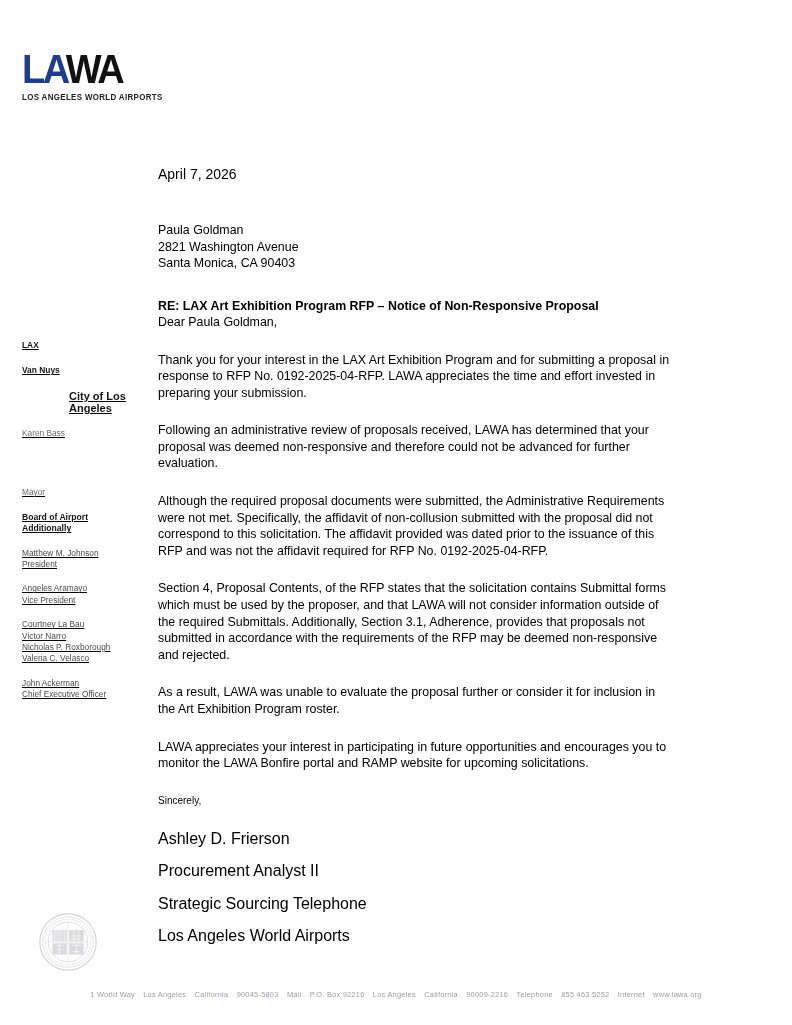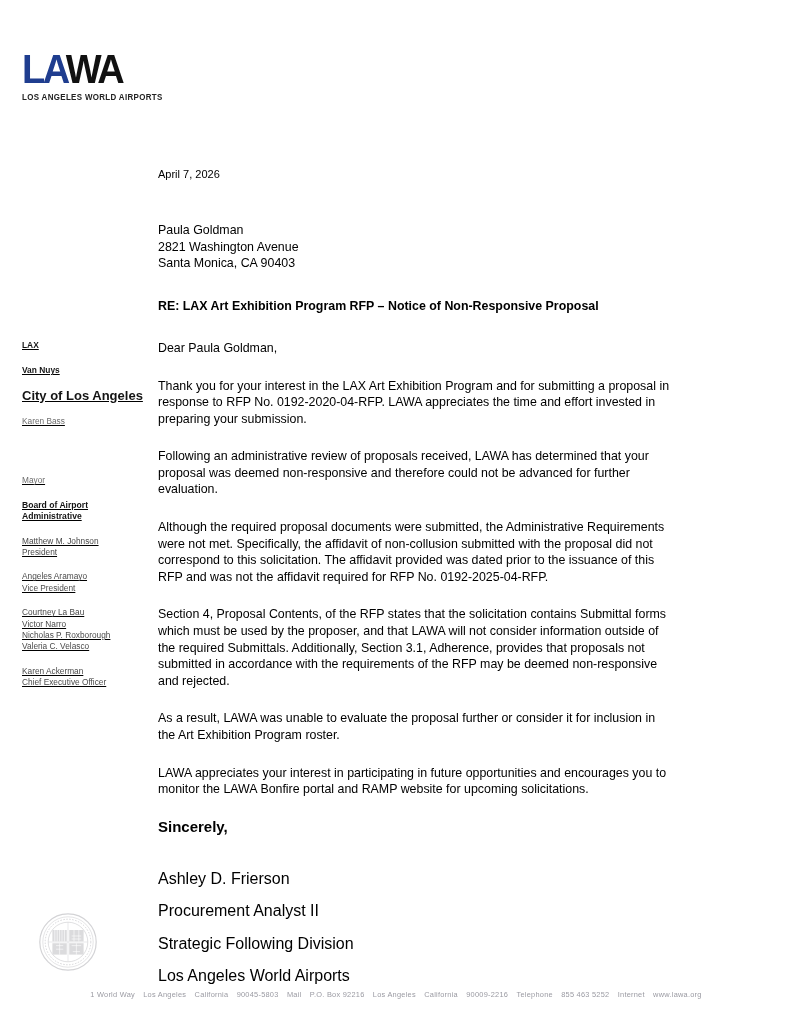--- a/index.html
+++ b/index.html
@@ -56,25 +56,26 @@
     text-decoration: underline;
   }
   .side-bold-sm {
     font-size: 8.4px;
     font-weight: bold;
     color: #141414;
     line-height: 11px;
     margin-bottom: 14px;
   }
   .side-bold-md {
-    font-size: 13px;
+    font-size: 11px;
     font-weight: bold;
     color: #141414;
     line-height: 12px;
     margin-bottom: 14px;
+    margin-left: 47px;
   }
   .side-group {
     margin-bottom: 13px;
   }
   .side-name {
     font-size: 8.3px;
     color: #6d6d6d;
     line-height: 11.4px;
   }
   .side-role {
@@ -96,50 +97,48 @@
   }
 
   
   #letter {
     position: absolute;
     left: 158px;
     top: 166px;
     width: 514px;
   }
   .letter-date {
-    font-size: 11px;
+    font-size: 14px;
     line-height: 16px;
     margin-bottom: 40px;
   }
   .addr-line {
     font-size: 12.4px;
     line-height: 16.5px;
   }
   #address-block { margin-bottom: 26px; }
   #subject-line {
     font-size: 12.4px;
     font-weight: bold;
     line-height: 16px;
-    margin-bottom: 26px;
   }
   #salutation {
     font-size: 12.4px;
     line-height: 16px;
     margin-bottom: 22px;
   }
   .para {
     font-size: 12.4px;
     line-height: 16.6px;
     margin-bottom: 21px;
   }
   #closing {
-    font-size: 15px;
-    line-height: 16px;
-    margin-bottom: 36px;
-    font-weight: bold;
+    font-size: 10px;
+    line-height: 16px;
+    margin-bottom: 22px;
   }
   .sig-line {
     font-size: 16px;
     line-height: 16.5px;
     margin-top: 16px;
   }
 
   
   #city-seal {
     position: absolute;
@@ -178,74 +177,74 @@
   <div class="side-bold-sm">Van Nuys</div>
   <div class="side-bold-md">City of Los Angeles</div>
 
   <div class="side-group">
     <div class="side-name">Karen Bass</div>
     <div class="side-role">Mayor</div>
   </div>
 
   <div class="side-group">
     <div class="side-heading">Board of Airport</div>
-    <div class="side-heading">Administrative</div>
+    <div class="side-heading">Additionally</div>
   </div>
 
   <div class="side-group">
     <div class="side-name-dark">Matthew M. Johnson</div>
     <div class="side-name-dark">President</div>
   </div>
 
   <div class="side-group">
     <div class="side-name-dark">Angeles Aramayo</div>
     <div class="side-name-dark">Vice President</div>
   </div>
 
   <div class="side-group">
     <div class="side-name-dark">Courtney La Bau</div>
     <div class="side-name-dark">Victor Narro</div>
     <div class="side-name-dark">Nicholas P. Roxborough</div>
     <div class="side-name-dark">Valeria C. Velasco</div>
   </div>
 
   <div class="side-group">
-    <div class="side-name-dark">Karen Ackerman</div>
+    <div class="side-name-dark">John Ackerman</div>
     <div class="side-name-dark">Chief Executive Officer</div>
   </div>
 
 </div>
 
 <div id="letter">
 
   <div class="letter-date">April 7, 2026</div>
 
   <div id="address-block">
     <div class="addr-line">Paula Goldman</div>
     <div class="addr-line">2821 Washington Avenue</div>
     <div class="addr-line">Santa Monica, CA 90403</div>
   </div>
 
   <div id="subject-line">RE: LAX Art Exhibition Program RFP – Notice of Non-Responsive Proposal</div>
 
   <div id="salutation">Dear Paula Goldman,</div>
 
-  <div class="para">Thank you for your interest in the LAX Art Exhibition Program and for submitting a proposal in response to RFP No. 0192-2020-04-RFP. LAWA appreciates the time and effort invested in preparing your submission.</div>
+  <div class="para">Thank you for your interest in the LAX Art Exhibition Program and for submitting a proposal in response to RFP No. 0192-2025-04-RFP. LAWA appreciates the time and effort invested in preparing your submission.</div>
   <div class="para">Following an administrative review of proposals received, LAWA has determined that your proposal was deemed non-responsive and therefore could not be advanced for further evaluation.</div>
   <div class="para">Although the required proposal documents were submitted, the Administrative Requirements were not met. Specifically, the affidavit of non-collusion submitted with the proposal did not correspond to this solicitation. The affidavit provided was dated prior to the issuance of this RFP and was not the affidavit required for RFP No. 0192-2025-04-RFP.</div>
   <div class="para">Section 4, Proposal Contents, of the RFP states that the solicitation contains Submittal forms which must be used by the proposer, and that LAWA will not consider information outside of the required Submittals. Additionally, Section 3.1, Adherence, provides that proposals not submitted in accordance with the requirements of the RFP may be deemed non-responsive and rejected.</div>
   <div class="para">As a result, LAWA was unable to evaluate the proposal further or consider it for inclusion in the Art Exhibition Program roster.</div>
   <div class="para">LAWA appreciates your interest in participating in future opportunities and encourages you to monitor the LAWA Bonfire portal and RAMP website for upcoming solicitations.</div>
 
   <div id="closing">Sincerely,</div>
 
   <div>
     <div class="sig-line">Ashley D. Frierson</div>
     <div class="sig-line">Procurement Analyst II</div>
-    <div class="sig-line">Strategic Following Division</div>
+    <div class="sig-line">Strategic Sourcing Telephone</div>
     <div class="sig-line">Los Angeles World Airports</div>
   </div>
 
 </div>
 
 <div id="city-seal">
   <svg viewBox="0 0 100 100" width="60" height="60" aria-hidden="true">
     <circle cx="50" cy="50" r="47" fill="none" stroke="#6f6f78" stroke-width="2"></circle>
     <circle cx="50" cy="50" r="42" fill="none" stroke="#6f6f78" stroke-width="1"></circle>
     <circle cx="50" cy="50" r="33" fill="none" stroke="#6f6f78" stroke-width="1.2"></circle>

